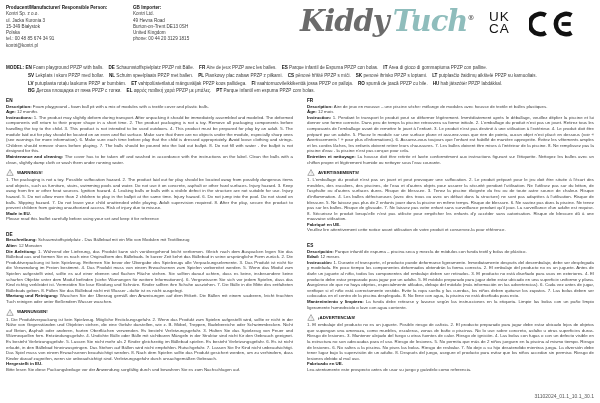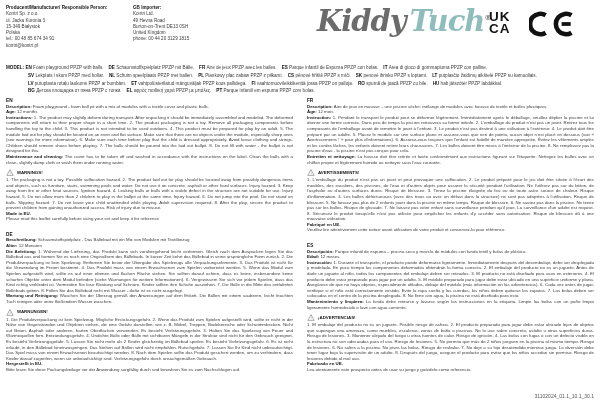--- a/index.html
+++ b/index.html
@@ -9,26 +9,26 @@
   
   .hblock { position:absolute; top:5px; font-size:4.6px; line-height:6.3px; color:#3c3c3c; }
   .mfr { left:6px; width:124px; }
   .imp { left:133px; width:120px; }
   .hline.t { font-weight:bold; color:#141414; }
 
   
   .logo { position:absolute; left:300px; top:4px; width:170px; text-align:center;
           font-family:"DejaVu Serif", serif; font-style:italic; font-weight:bold;
           font-size:29px; letter-spacing:-1px; white-space:nowrap; }
-  .k1 { color:#6b6b6b;margin-left:17px; }
+  .k1 { color:#6b6b6b; }
   .k2 { color:#8fbdbc; margin-left:4px; }
   .reg { font-size:7px; font-style:normal; color:#6b6b6b; vertical-align:super; }
 
   
-  .ukca { position:absolute; left:489px; top:11px; font-weight:bold; font-size:13.5px;
+  .ukca { position:absolute; left:489px; top:11px; font-weight:normal; font-size:13.5px;
           line-height:11.5px; letter-spacing:1px; color:#141414; }
   .ce { position:absolute; left:529px; top:9px; }
 
   
   .model { position:absolute; left:6px; top:64px; right:6px; font-size:4.6px; line-height:7.8px; }
   .model-line { padding-left:22px; }
   .model-line.first { padding-left:0; }
   .model-seg { margin-right:5px; }
   b.lead, .sec-code { color:#141414; }
 

